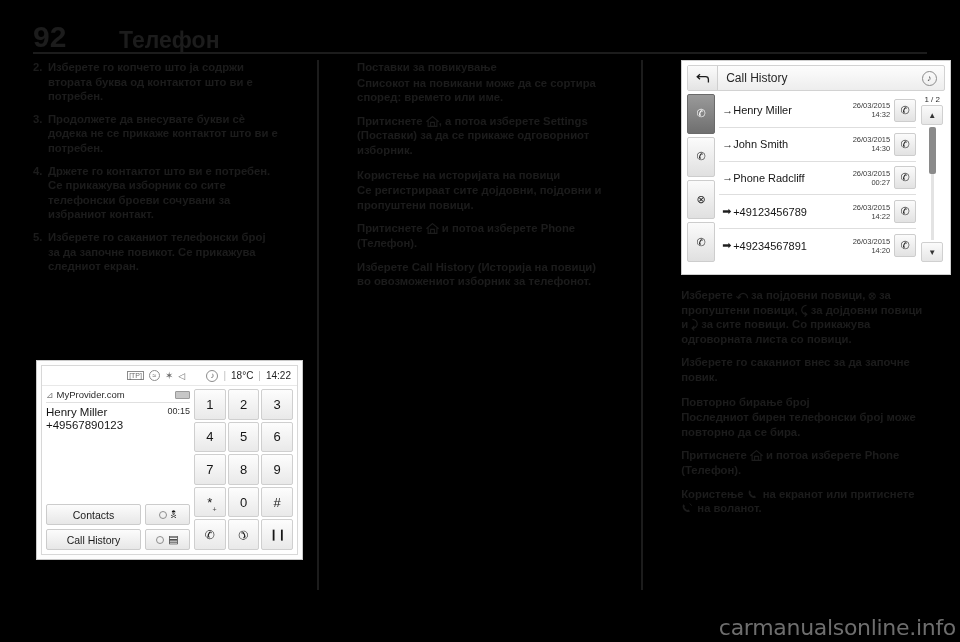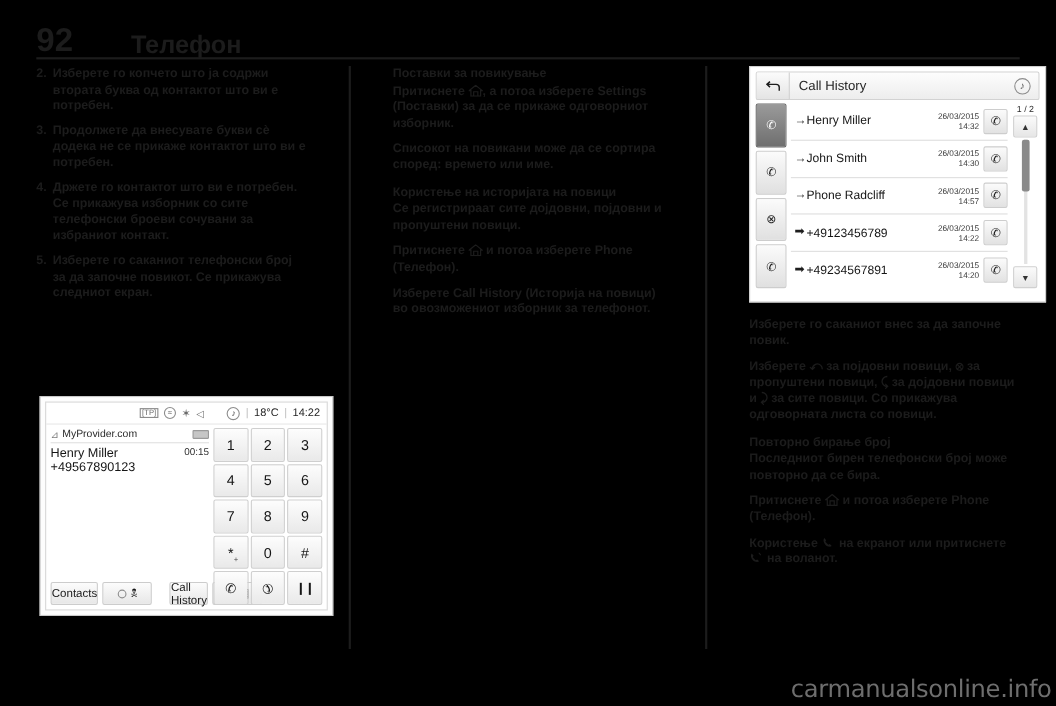--- a/index.html
+++ b/index.html
@@ -235,21 +235,21 @@
   }
   .provider-name { flex:1; font-size: 9.5px; color: #2a2a2a; margin-left:3px;}
   .batt {
     width: 15px; height: 8px; border: 1px solid #9a9a9a; border-radius:1px;
     background: #c6c6c6;
   }
   .caller { font-size: 11.5px; color:#151515; display:flex; }
   .caller .nm { flex:1; }
   .caller .dur { font-size: 9px; color:#2e2e2e; }
   .callnum { font-size: 11.5px; color:#151515; margin-top:1px; }
-  .call-btns { margin-top:auto; display:flex; flex-direction:row; gap:16px;}
+  .call-btns { margin-top:auto; display:flex; flex-direction:column; gap:4px;}
   .cb-row { display:flex; gap:4px; }
   .cb-wide {
     flex:1; height: 21px;
     background: linear-gradient(#fcfcfc,#e7e7e7);
     border:1px solid #cccccc; border-radius:2px;
     display:flex; align-items:center; justify-content:center;
     font-size:10.5px; color:#1b1b1b;
   }
   .cb-sq {
     width: 45px; height: 21px;
@@ -398,25 +398,25 @@
         </div>
       </div>
     </div>
 
     <div class="col-gap"></div>
     <div class="vrule"></div>
     <div class="col-gap"></div>
 
     <div class="col">
       <div class="sub">Поставки за повикување</div>
+      <p><span>Списокот на повикани може да се сортира според: времето или име.</span></p>
+
       <p><span>Притиснете </span><span class="homeicon"><svg width="13" height="11" viewBox="0 0 13 11">
               <path d="M6.5 0.6 L12.3 5.3 L10.9 5.3 L10.9 10.4 L2.1 10.4 L2.1 5.3 L0.7 5.3 Z M4.6 6.4 L8.4 6.4 L8.4 10.4 L4.6 10.4 Z" fill="none" stroke="#1c1c1c" stroke-width="1.1"></path>
             </svg></span><span>, а потоа изберете Settings (Поставки) за да се прикаже одговорниот изборник.</span></p>
-
-      <p><span>Списокот на повикани може да се сортира според: времето или име.</span></p>
 
 
       <div class="sub" style="margin-top:10px;">Користење на историјата на повици</div>
       <p><span>Се регистрираат сите дојдовни, појдовни и пропуштени повици.</span></p>
 
       <p><span>Притиснете </span><span class="homeicon"><svg width="13" height="11" viewBox="0 0 13 11">
               <path d="M6.5 0.6 L12.3 5.3 L10.9 5.3 L10.9 10.4 L2.1 10.4 L2.1 5.3 L0.7 5.3 Z M4.6 6.4 L8.4 6.4 L8.4 10.4 L4.6 10.4 Z" fill="none" stroke="#1c1c1c" stroke-width="1.1"></path>
             </svg></span><span> и потоа изберете Phone (Телефон).</span></p>
 
       <p><span>Изберете Call History (Историја на повици) во овозможениот изборник за телефонот.</span></p>
@@ -478,21 +478,21 @@
               </span>
               <span class="ch-call">
                   <span style="font-size:11px;">✆</span>
                 </span>
             </div>
             <div class="ch-row">
               <span class="ch-arrow">→</span>
               <span class="ch-name">Phone Radcliff</span>
               <span class="ch-when">
                 <span style="display:block;">26/03/2015</span>
-                <span style="display:block;">14:57</span>
+                <span style="display:block;">00:27</span>
               </span>
               <span class="ch-call">
                   <span style="font-size:11px;">✆</span>
                 </span>
             </div>
             <div class="ch-row">
               <span class="ch-arrow">➡</span>
               <span class="ch-name">+49123456789</span>
               <span class="ch-when">
                 <span style="display:block;">26/03/2015</span>
@@ -520,22 +520,22 @@
             <div class="ch-arrowbtn">▲</div>
             <div class="ch-track">
               <div class="ch-thumb"></div>
             </div>
             <div class="ch-arrowbtn">▼</div>
           </div>
         </div>
       </div>
 
       <div style="margin-top:228px;">
+        <p><span>Изберете ⤺ за појдовни повици, ⊗ за пропуштени повици, ⤹ за дојдовни повици и ⤸ за сите повици. Со прикажува одговорната листа со повици.</span></p>
         <p><span>Изберете го саканиот внес за да започне повик.</span></p>
-        <p><span>Изберете ⤺ за појдовни повици, ⊗ за пропуштени повици, ⤹ за дојдовни повици и ⤸ за сите повици. Со прикажува одговорната листа со повици.</span></p>
 
         <div class="sub" style="margin-top:10px;">Повторно бирање број</div>
         <p><span>Последниот бирен телефонски број може повторно да се бира.</span></p>
 
         <p><span>Притиснете </span><span class="homeicon"><svg width="13" height="11" viewBox="0 0 13 11">
                 <path d="M6.5 0.6 L12.3 5.3 L10.9 5.3 L10.9 10.4 L2.1 10.4 L2.1 5.3 L0.7 5.3 Z M4.6 6.4 L8.4 6.4 L8.4 10.4 L4.6 10.4 Z" fill="none" stroke="#1c1c1c" stroke-width="1.1"></path>
               </svg></span><span> и потоа изберете Phone (Телефон).</span></p>
 
         <p><span>Користење </span><span class="inlineicon"><svg width="11" height="11" viewBox="0 0 11 11">
                 <path d="M2.4 1.2 C1.2 2.4 1.4 5.2 3.3 7.2 C5.2 9.2 8 9.5 9.1 8.3 L7.4 6.6 L6 7.3 L3.3 4.5 L4 3.1 Z" fill="#1c1c1c"></path>

